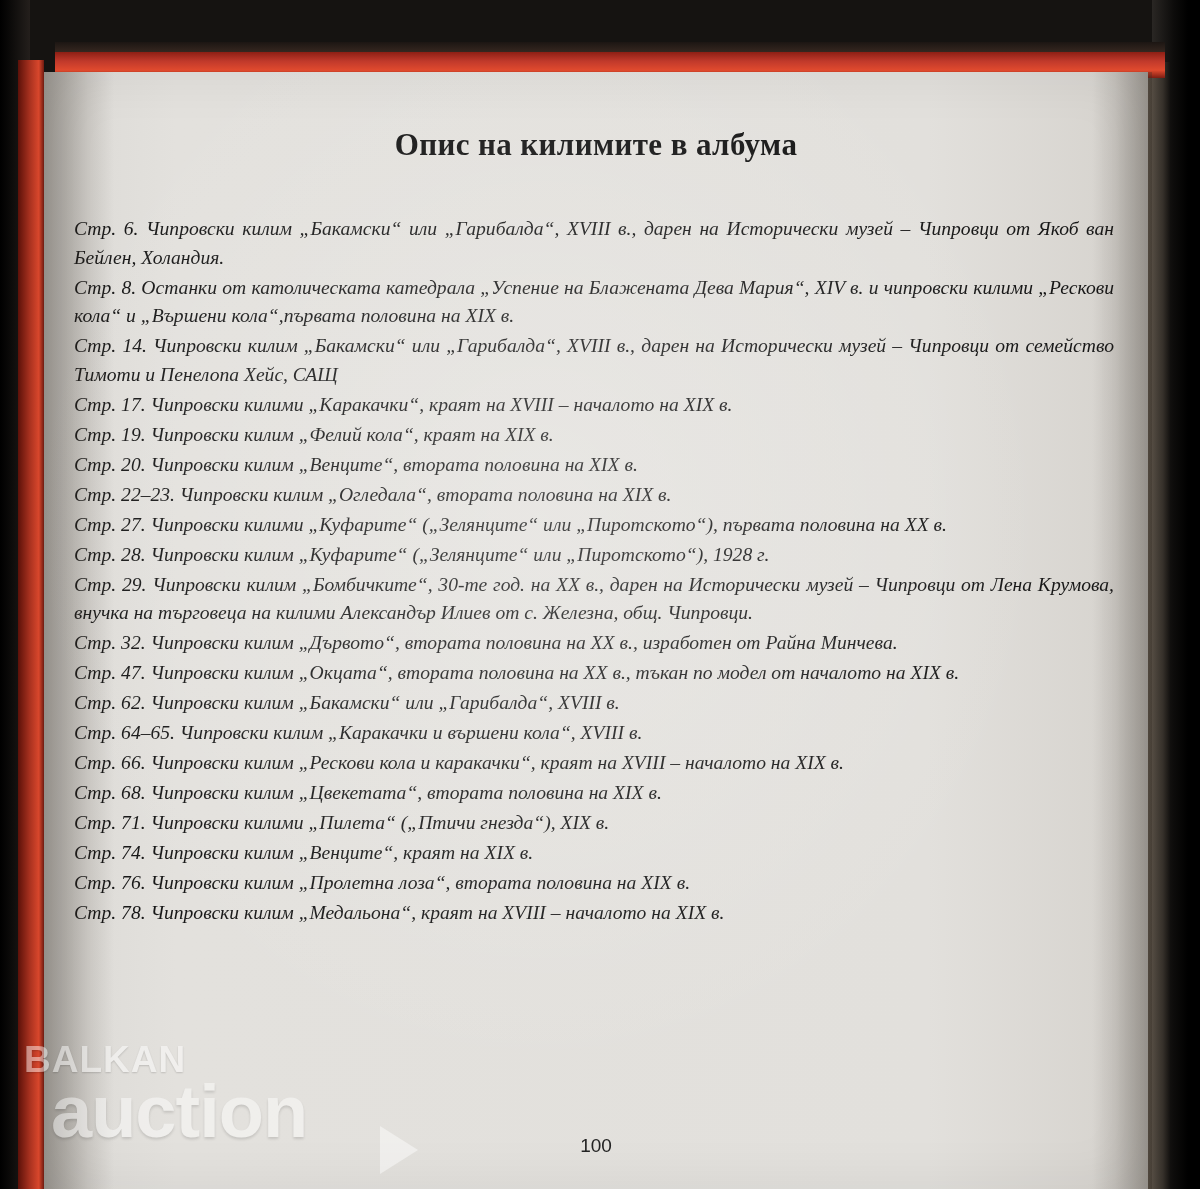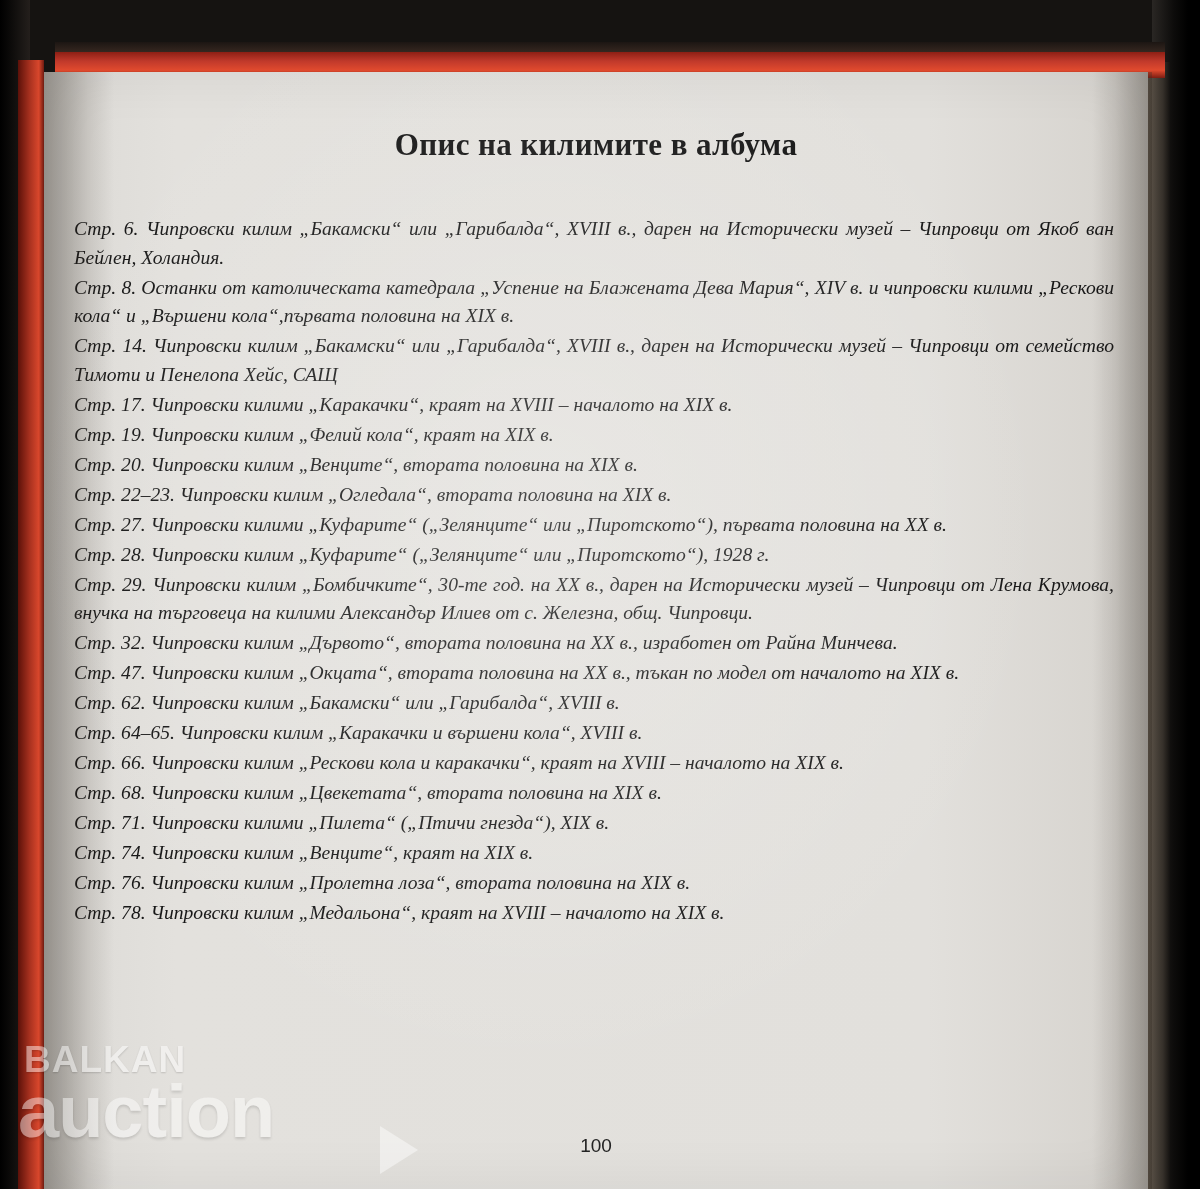--- a/index.html
+++ b/index.html
@@ -165,20 +165,21 @@
     position: absolute;
     left: 10px;
     top: 38px;
     font-family: "Liberation Sans", sans-serif;
     font-weight: bold;
     font-size: 74px;
     letter-spacing: -1px;
     color: #ffffff;
     opacity: .82;
     text-shadow: 0 2px 3px rgba(0,0,0,.3);
+    padding-left: 33px;
   }
   .wm-play {
     position: absolute;
     left: 372px;
     top: 95px;
     width: 0;
     height: 0;
     border-left: 38px solid rgba(255,255,255,.82);
     border-top: 24px solid transparent;
     border-bottom: 24px solid transparent;

